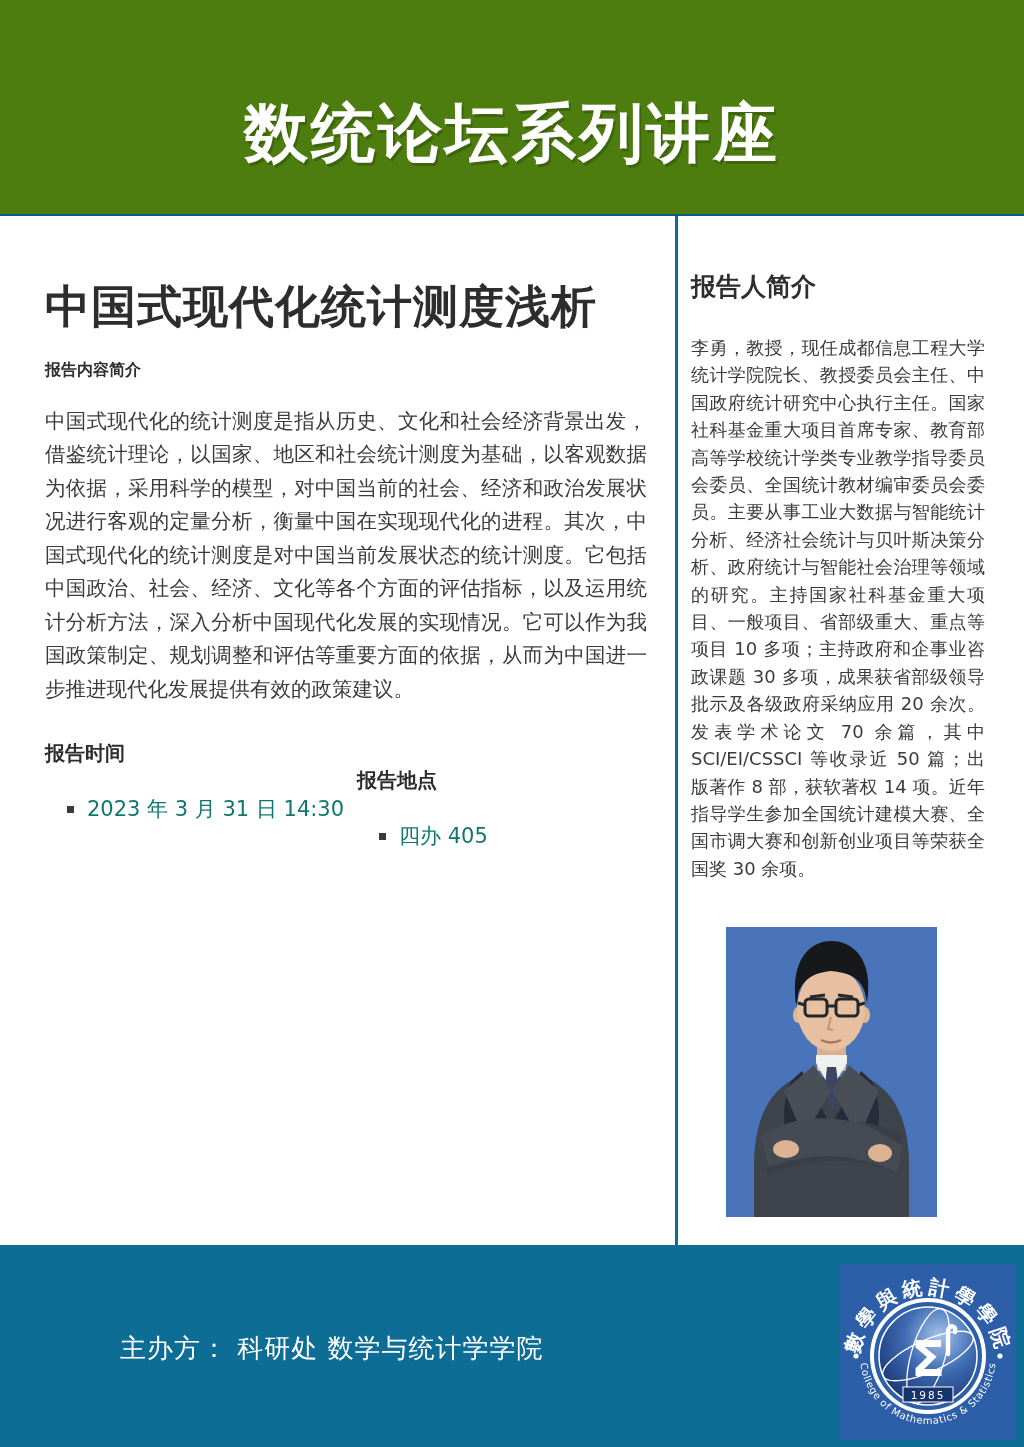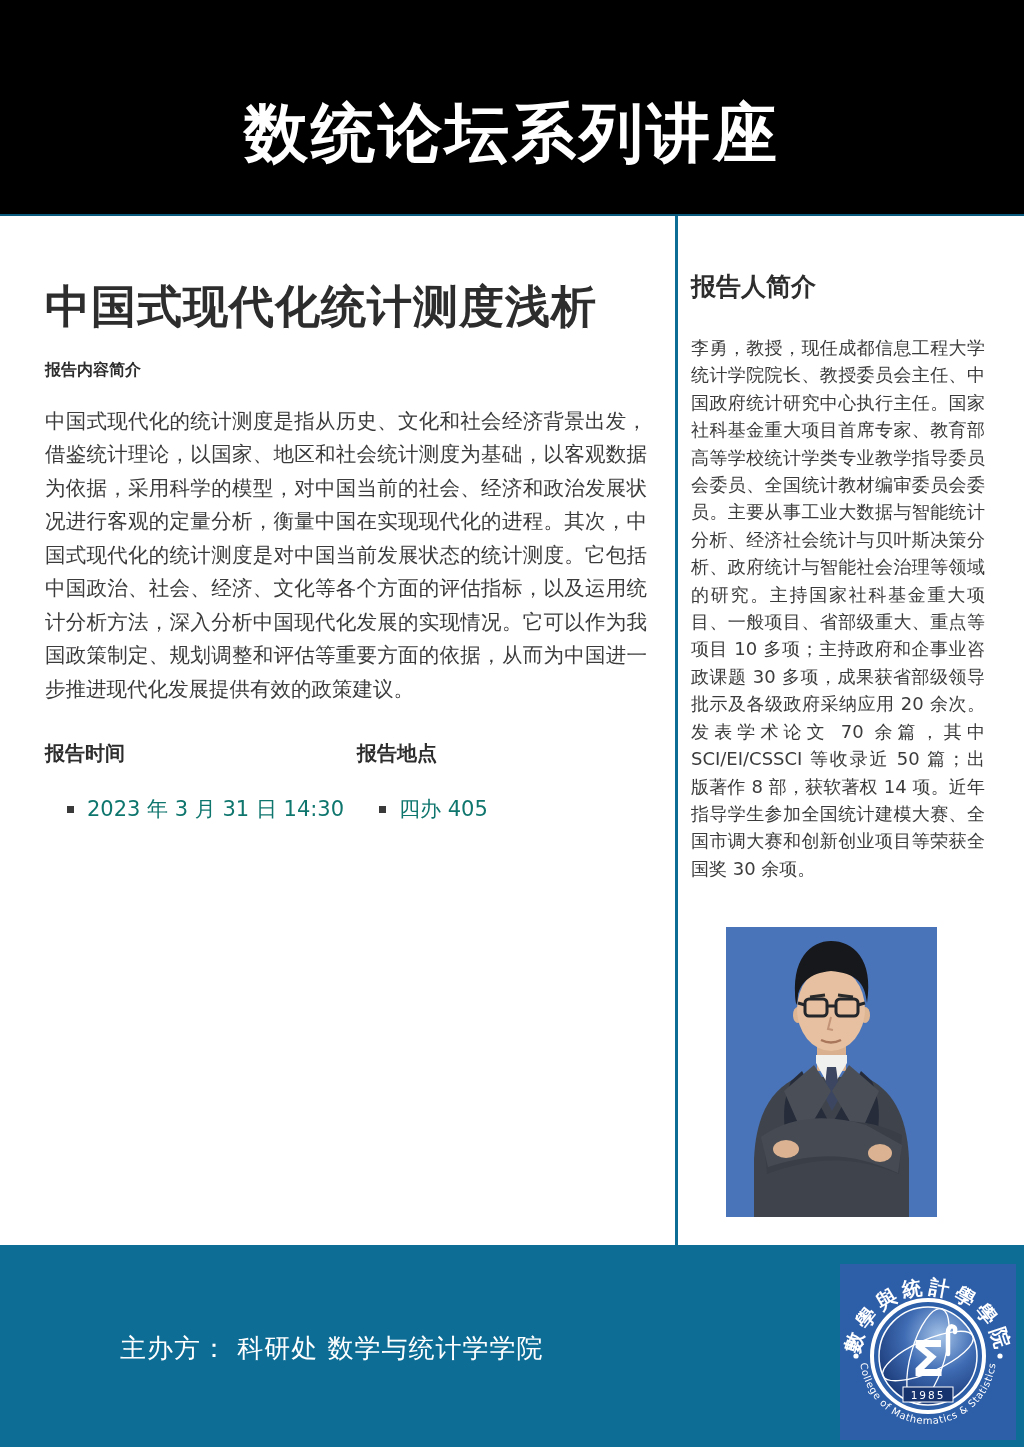--- a/index.html
+++ b/index.html
@@ -5,21 +5,21 @@
   * { margin:0; padding:0; box-sizing:border-box; }
   html,body { background:#ffffff; }
   body { font-family:"DejaVu Sans","Liberation Sans",sans-serif; }
   .page {
     position:relative; width:1024px; height:1447px; background:#ffffff;
     overflow:hidden; margin:0 auto;
   }
   
   .banner {
     position:absolute; left:0; top:0; width:1024px; height:216px;
-    background:#000000; border-bottom:2px solid #0a5a7e;
+    background:#4d7c0f; border-bottom:2px solid #0a5a7e;
   }
   .banner h1 {
     position:absolute; left:0; right:0; top:90px; text-align:center;
     font-size:64px; font-weight:900; color:#ffffff; letter-spacing:3px;
     text-shadow:2px 3px 0 rgba(0,0,0,0.18);
   }
   
   .main { position:absolute; left:45px; top:216px; width:602px; }
   .talk-title {
     margin-top:66px; font-size:45px; font-weight:900; color:#2d2d2d;
@@ -27,21 +27,21 @@
   }
   .section-heading {
     margin-top:28px; font-size:16px; font-weight:900; color:#2d2d2d;
   }
   .abstract {
     margin-top:24px; font-size:20.5px; line-height:33.5px; color:#3b3b3b;
     text-align:justify;
   }
   .meta-row { display:flex; margin-top:34px; }
   .meta-col { width:312px; }
-  .meta-col.loc { width:290px; }
+  .meta-col.loc { width:290px;margin-top:27px; }
   .meta-heading { font-size:20px; font-weight:900; color:#2d2d2d; }
   .meta-item {
     margin-top:28px; padding-left:22px; font-size:21px; color:#0f766e;
     display:flex; align-items:center;
   }
   .bullet {
     display:inline-block; width:7px; height:7px; background:#3a3a3a;
     margin-right:13px; flex:0 0 auto;
   }
   

